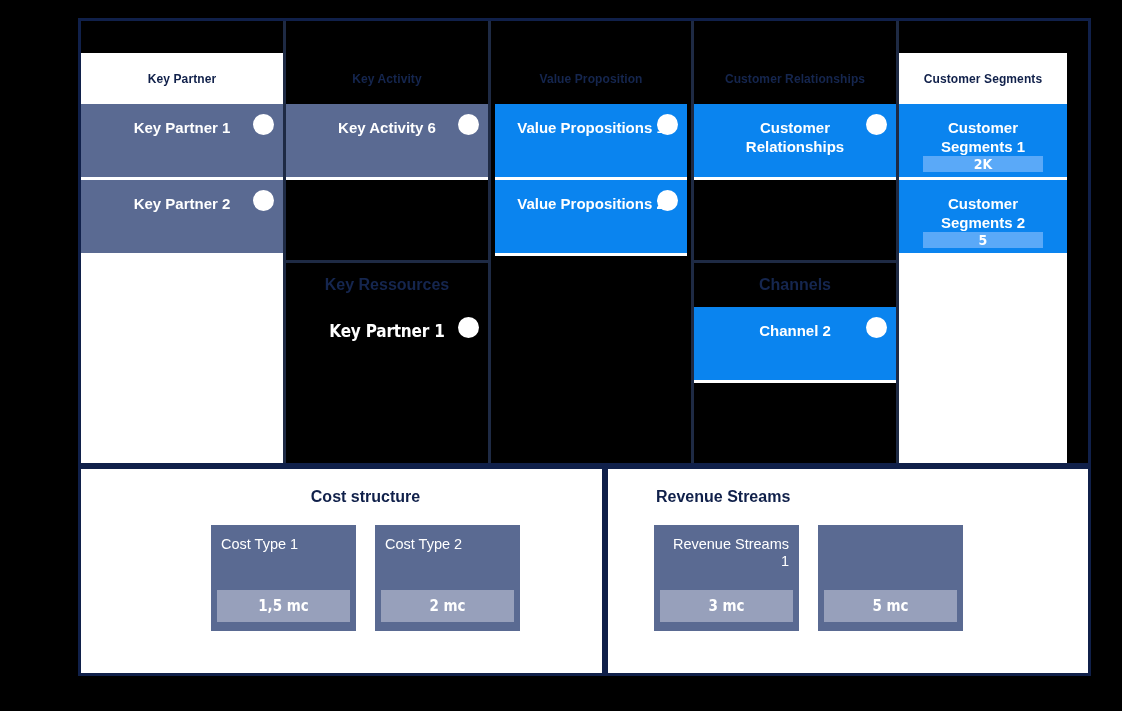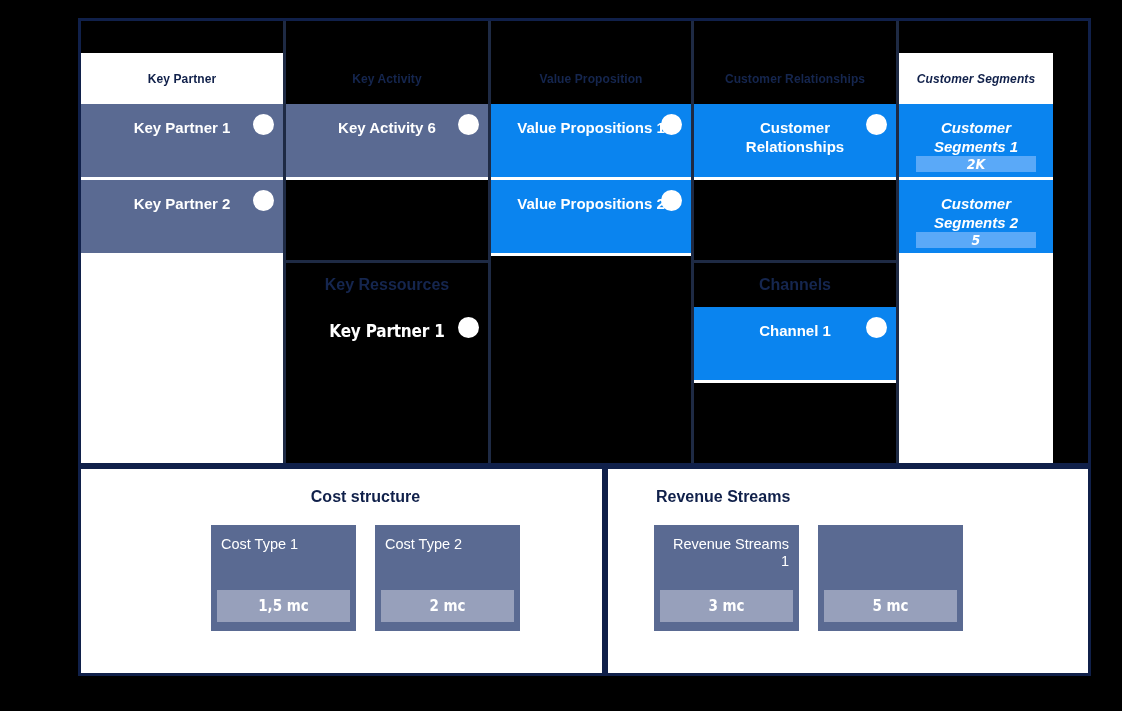--- a/index.html
+++ b/index.html
@@ -39,23 +39,23 @@
     position: relative;
     box-sizing: border-box;
     border-right: 3px solid #1e2a44;
     display: flex;
     flex-direction: column;
     background: #000000;
   }
   .col:last-child { border-right: none; }
   .col-kp  { width: 205px; }
   .col-ka  { width: 205px; }
-  .col-vp  { width: 203px; }
+  .col-vp  { width: 203px; align-items: center; }
   .col-cr  { width: 205px; }
-  .col-cs  { width: 154px; font-style: italic; }
+  .col-cs  { width: 168px; }
 
   .col-head {
     height: 51px;
     flex: 0 0 51px;
     display: flex;
     align-items: center;
     justify-content: center;
     font-size: 12px;
     font-weight: bold;
     letter-spacing: .1px;
@@ -296,21 +296,21 @@
       <div class="col-body black-fill">
         <div class="card card-blue" style="height:76px">
           <div class="card-title">Customer Relationships</div>
           <span class="dot"></span>
         </div>
         <div class="spacer-black"></div>
         <div class="sub-section">
           <div class="sub-head">Channels</div>
           <div class="sub-body">
             <div class="card card-blue" style="height:76px">
-              <div class="card-title">Channel 1</div>
+              <div class="card-title">Channel 2</div>
               <span class="dot"></span>
             </div>
             <div class="spacer-black"></div>
           </div>
         </div>
       </div>
     </div>
 
     <div class="col col-cs">
       <div class="col-head head-on-white">Customer Segments</div>

